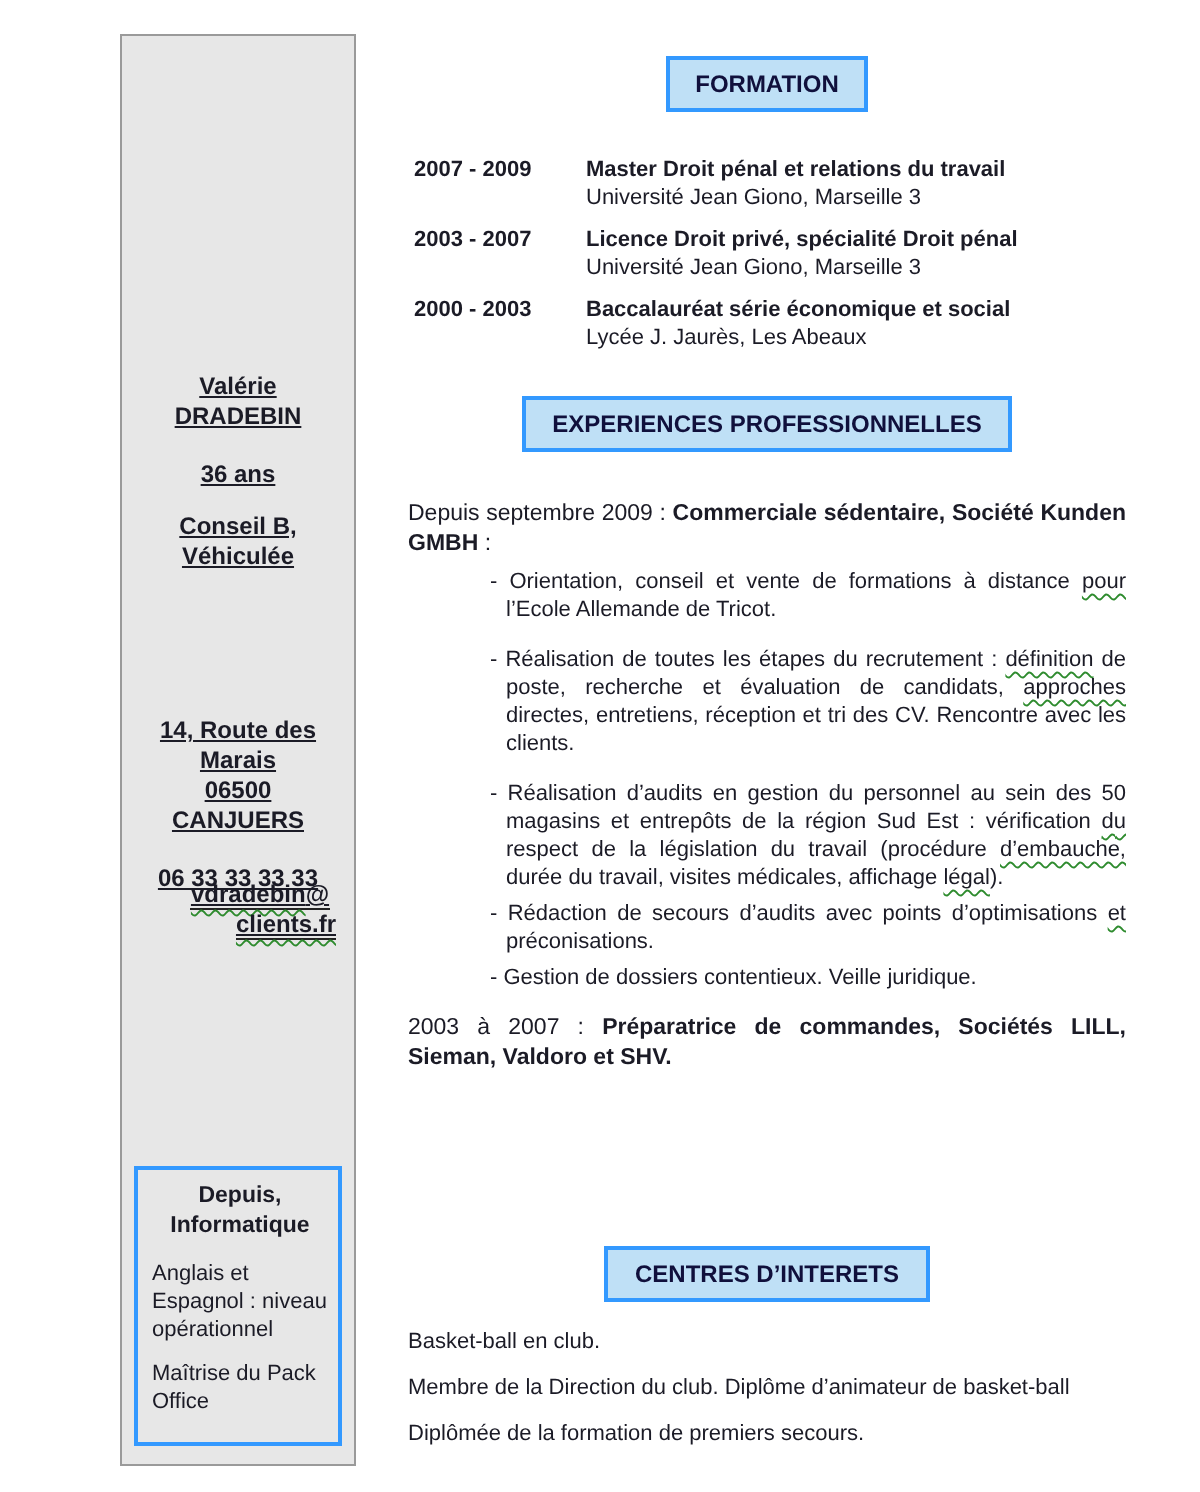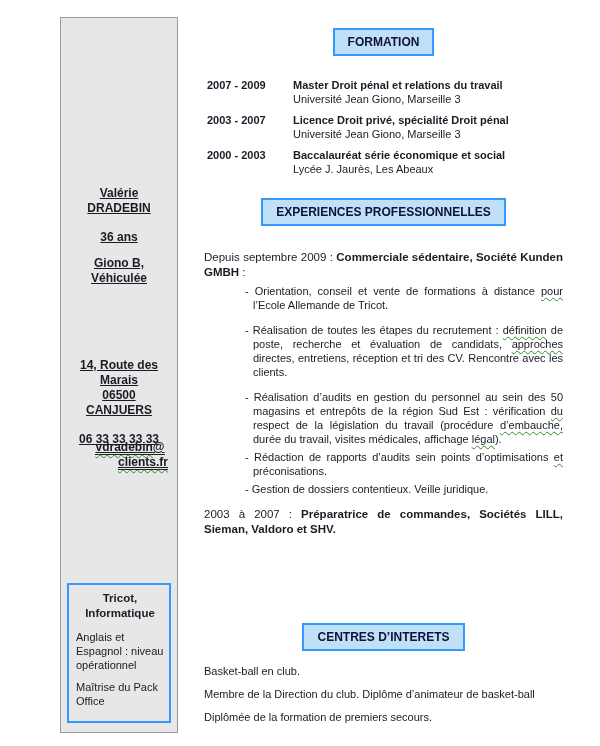--- a/index.html
+++ b/index.html
@@ -81,37 +81,37 @@
 </head>
 <body>
 
 <aside class="sidebar">
   <div class="sb-block sb-name">
     <div>Valérie</div>
     <div>DRADEBIN</div>
   </div>
   <div class="sb-block sb-age">36 ans</div>
   <div class="sb-block sb-permit">
-    <div>Giono B,</div>
+    <div>Conseil B,</div>
     <div>Véhiculée</div>
   </div>
   <div class="sb-block sb-address">
     <div>14, Route des</div>
     <div>Marais</div>
     <div>06500</div>
     <div>CANJUERS</div>
   </div>
   <div class="sb-block sb-phone">06 33 33 33 33</div>
   <div class="sb-block sb-email">
     <div class="line1"><span class="seg-usq">vdradebin</span><span class="seg-uo">@</span></div>
     <div class="line2"><span class="seg-usq">clients.fr</span></div>
   </div>
   <div class="skills-box">
     <div class="skills-title">
-      <div>Tricot,</div>
+      <div>Depuis,</div>
       <div>Informatique</div>
     </div>
     <div class="skills-item">Anglais et Espagnol : niveau opérationnel</div>
     <div class="skills-item">Maîtrise du Pack Office</div>
   </div>
 </aside>
 
 <main class="main">
 
   <div class="hb-wrap hb-formation">
@@ -149,21 +149,21 @@
   <div class="jobs">
       <div class="job">
         <div class="job-heading"><span class="seg-u">Depuis septembre 2009</span><span> : </span><span class="seg-b">Commerciale sédentaire, Société Kunden GMBH</span><span> :</span></div>
         <div class="bullet"><span>- Orientation, conseil et vente de formations à distance </span><span class="seg-sq">pour</span><span> l’Ecole Allemande de Tricot.</span></div>
       </div>
       <div class="job">
         <div class="bullet"><span>- Réalisation de toutes les étapes du recrutement : </span><span class="seg-sq">définition</span><span> de poste, recherche et évaluation de candidats, </span><span class="seg-sq">approches</span><span> directes, entretiens, réception et tri des CV. Rencontre avec les clients.</span></div>
       </div>
       <div class="job">
         <div class="bullet"><span>- Réalisation d’audits en gestion du personnel au sein des 50 magasins et entrepôts de la région Sud Est : vérification </span><span class="seg-sq">du</span><span> respect de la législation du travail (procédure </span><span class="seg-sq">d’embauche,</span><span> durée du travail, visites médicales, affichage </span><span class="seg-sq">légal</span><span>).</span></div>
-        <div class="bullet"><span>- Rédaction de rapports d’audits sein points d’optimisations </span><span class="seg-sq">et</span><span> préconisations.</span></div>
+        <div class="bullet"><span>- Rédaction de secours d’audits avec points d’optimisations </span><span class="seg-sq">et</span><span> préconisations.</span></div>
         <div class="bullet"><span>- Gestion de dossiers contentieux. Veille juridique.</span></div>
       </div>
       <div class="job">
         <div class="job-heading"><span class="seg-u">2003 à 2007</span><span> : </span><span class="seg-b">Préparatrice de commandes, Sociétés LILL, Sieman, Valdoro et SHV.</span></div>
       </div>
     </div>
 
   <div class="hb-wrap hb-int">
     <span class="heading-box">CENTRES D’INTERETS</span>
   </div>

